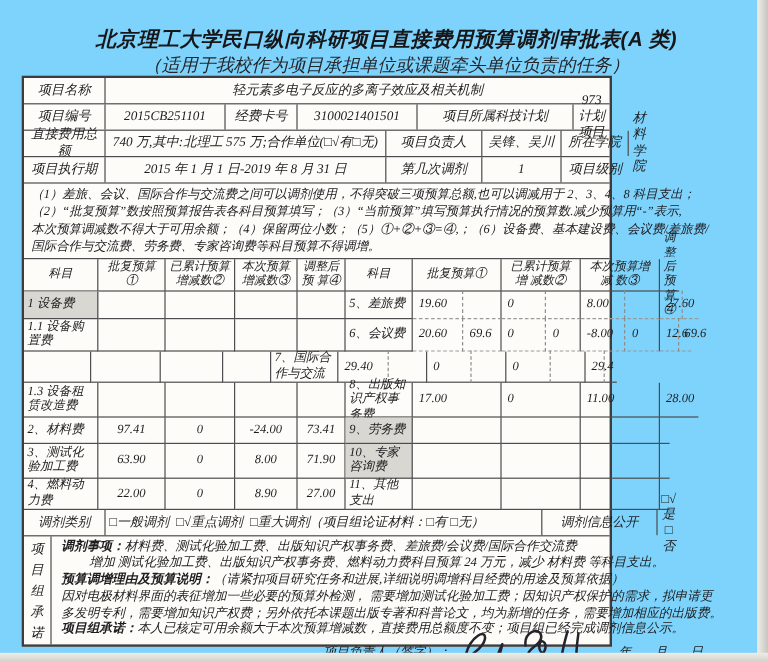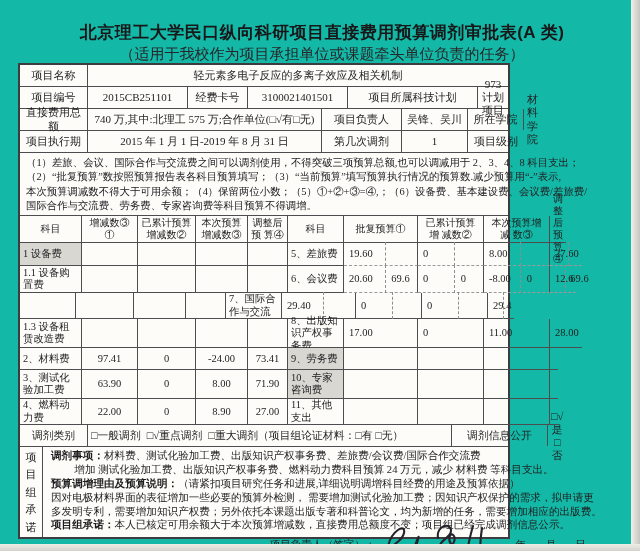--- a/index.html
+++ b/index.html
@@ -6,21 +6,21 @@
   body{
     width:640px;height:551px;position:relative;overflow:hidden;
     background:#f4f2ec;
     font-family:"Liberation Serif","DejaVu Serif",serif;
     color:#1d1d1f;
   }
   .edge-right{position:absolute;top:0;right:0;width:9px;height:100%;
     background:linear-gradient(to right,#f0eee8,#c7c5c0);}
   .edge-bottom{position:absolute;left:0;bottom:0;width:100%;height:7px;
     background:linear-gradient(to bottom,#efede7,#d4d2cd);}
-  .sheet{position:absolute;left:0;top:0;width:633px;height:545px;background:#14b8a6;}
+  .sheet{position:absolute;left:0;top:0;width:633px;height:545px;background:#7dd3fc;font-style:italic;}
 
   .title{position:absolute;top:21px;left:16px;width:612px;text-align:center;
     font-size:17px;font-weight:bold;letter-spacing:.5px;
     font-family:"Liberation Sans","DejaVu Sans",sans-serif;color:#17171a;}
   .subtitle{position:absolute;top:45px;left:16px;width:612px;text-align:center;
     font-size:15px;color:#26262a;}
 
   .doc{position:absolute;left:18px;top:63px;width:492px;box-sizing:border-box;
     border:2px solid #3d3d3f;background:#fdfcf8;}
 
@@ -114,21 +114,21 @@
     <div class="notes">
       <div class="note-line">（1）差旅、会议、国际合作与交流费之间可以调剂使用，不得突破三项预算总额,也可以调减用于 2、3、4、8 科目支出；</div>
       <div class="note-line">（2）“批复预算”数按照预算报告表各科目预算填写；（3）“当前预算”填写预算执行情况的预算数.减少预算用“-”表示,</div>
       <div class="note-line">本次预算调减数不得大于可用余额；（4）保留两位小数；（5）①+②+③=④,；（6）设备费、基本建设费、会议费/差旅费/</div>
       <div class="note-line">国际合作与交流费、劳务费、专家咨询费等科目预算不得调增。</div>
     </div>
 
     <div class="budget">
       <div class="brow bhead" style="height:27px">
         <div class="bc c0">科目</div>
-        <div class="bc c1">增减数③ ①</div>
+        <div class="bc c1">批复预算 ①</div>
         <div class="bc c2">已累计预算 增减数②</div>
         <div class="bc c3">本次预算 增减数③</div>
         <div class="bc c4">调整后预 算④</div>
         <div class="bc c5">科目</div>
         <div class="bc c6">批复预算①</div>
         <div class="bc c7">已累计预算增 减数②</div>
         <div class="bc c8">本次预算增减 数③</div>
         <div class="bc c9">调整后预算④</div>
       </div>
 

